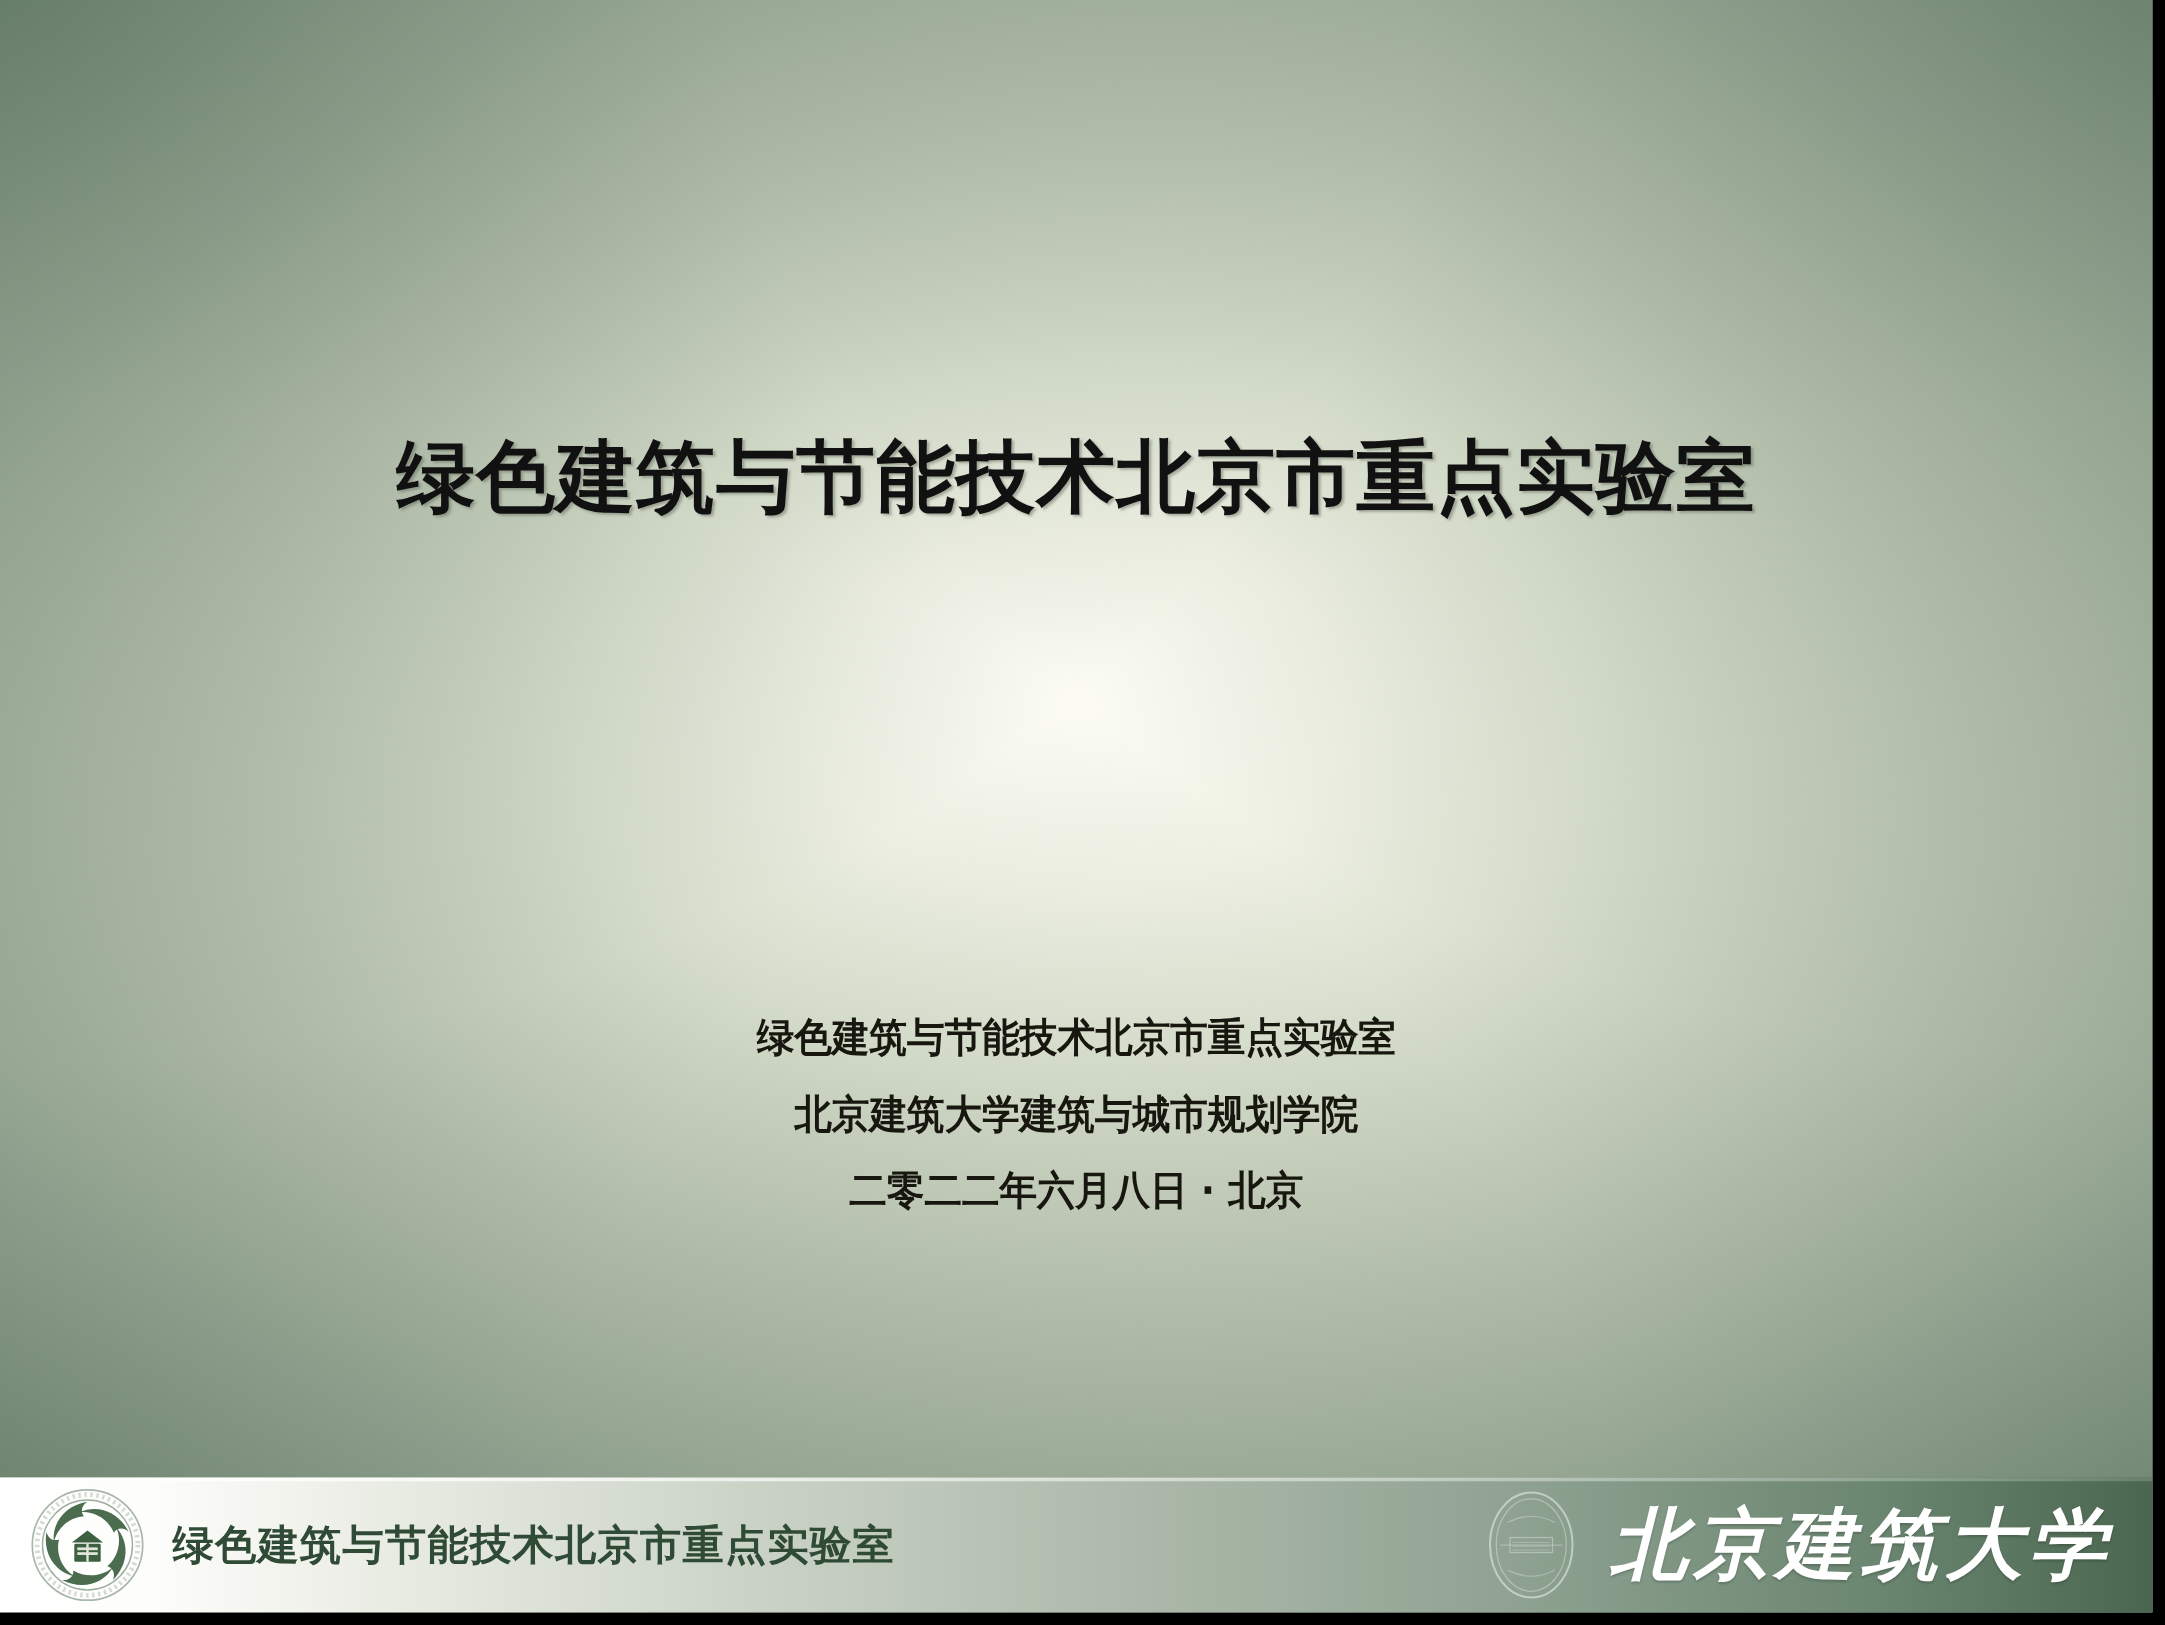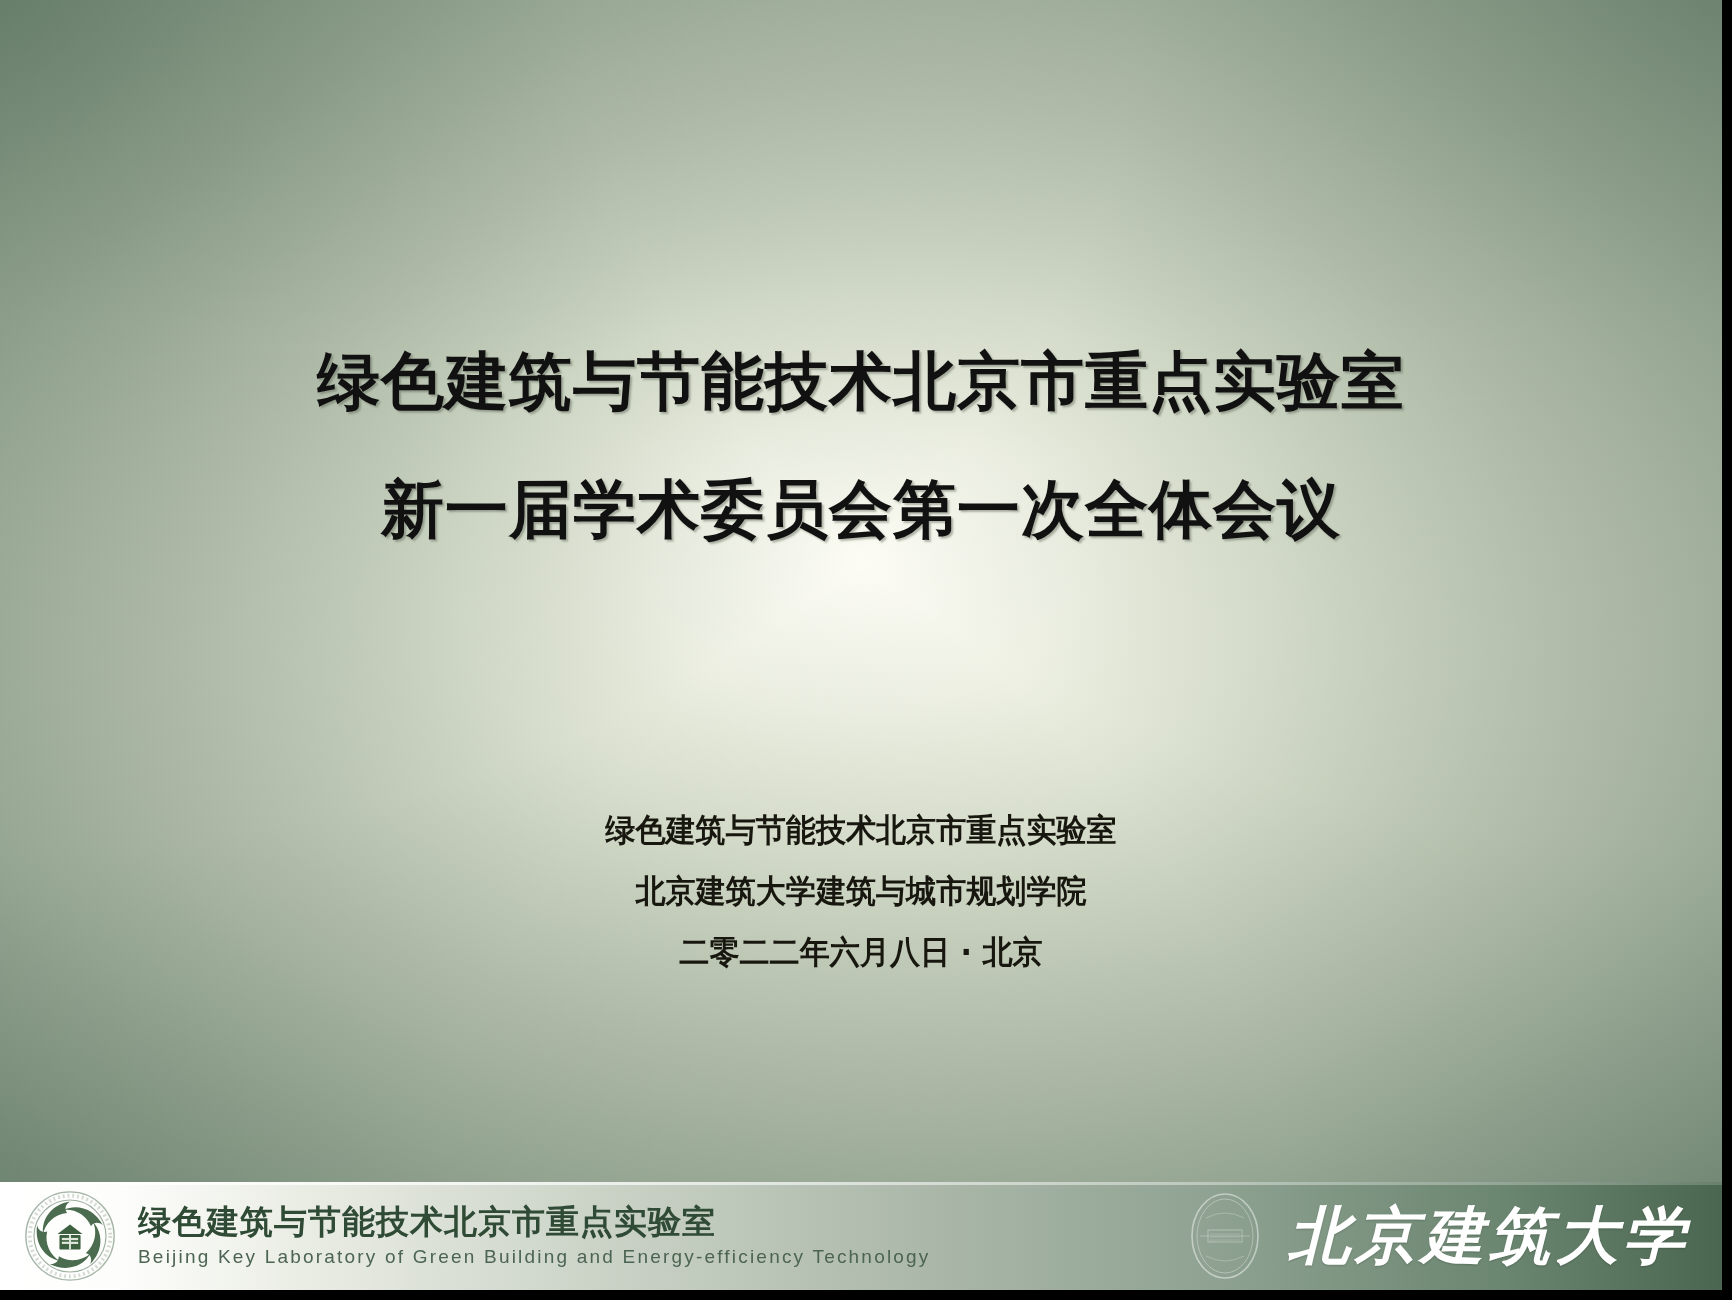--- a/index.html
+++ b/index.html
@@ -193,21 +193,20 @@
 <body>
 
 <div class="slide-frame">
   <div class="slide-canvas">
 
     <div class="slide-bg"></div>
     <div class="slide-bg-corner"></div>
 
     <div class="title-block">
       <div class="title-line">绿色建筑与节能技术北京市重点实验室</div>
-      <div class="title-line">新一届学术委员会第一次全体会议</div>
     </div>
 
     <div class="sub-block">
       <div class="sub-line">绿色建筑与节能技术北京市重点实验室</div>
       <div class="sub-line">北京建筑大学建筑与城市规划学院</div>
       <div class="sub-line">二零二二年六月八日 · 北京</div>
     </div>
 
     <div class="footer-band">
 
@@ -241,21 +240,20 @@
             <rect x="39" y="49" width="22" height="15" rx="1"></rect>
           </g>
           <rect x="41.5" y="52" width="17" height="2.3" fill="#dfe6da"></rect>
           <rect x="41.5" y="56" width="17" height="2.3" fill="#dfe6da"></rect>
           <rect x="49" y="49" width="2" height="15" fill="#dfe6da"></rect>
         </svg>
       </div>
 
       <div class="lab-text">
         <div class="lab-cn">绿色建筑与节能技术北京市重点实验室</div>
-        <div class="lab-en">Beijing Key Laboratory of Green Building and Energy-efficiency Technology</div>
       </div>
 
       <div class="footer-spacer"></div>
 
       <div class="univ-block">
         <div class="univ-seal">
           <svg viewBox="0 0 74 92" xmlns="http://www.w3.org/2000/svg">
             <ellipse cx="37" cy="46" rx="33" ry="42" fill="none" stroke="#ffffff" stroke-width="1.6" opacity=".85"></ellipse>
             <ellipse cx="37" cy="46" rx="28" ry="37" fill="none" stroke="#ffffff" stroke-width="1" opacity=".6"></ellipse>
             <path d="M12 46 h50" stroke="#ffffff" stroke-width="1" opacity=".5"></path>

